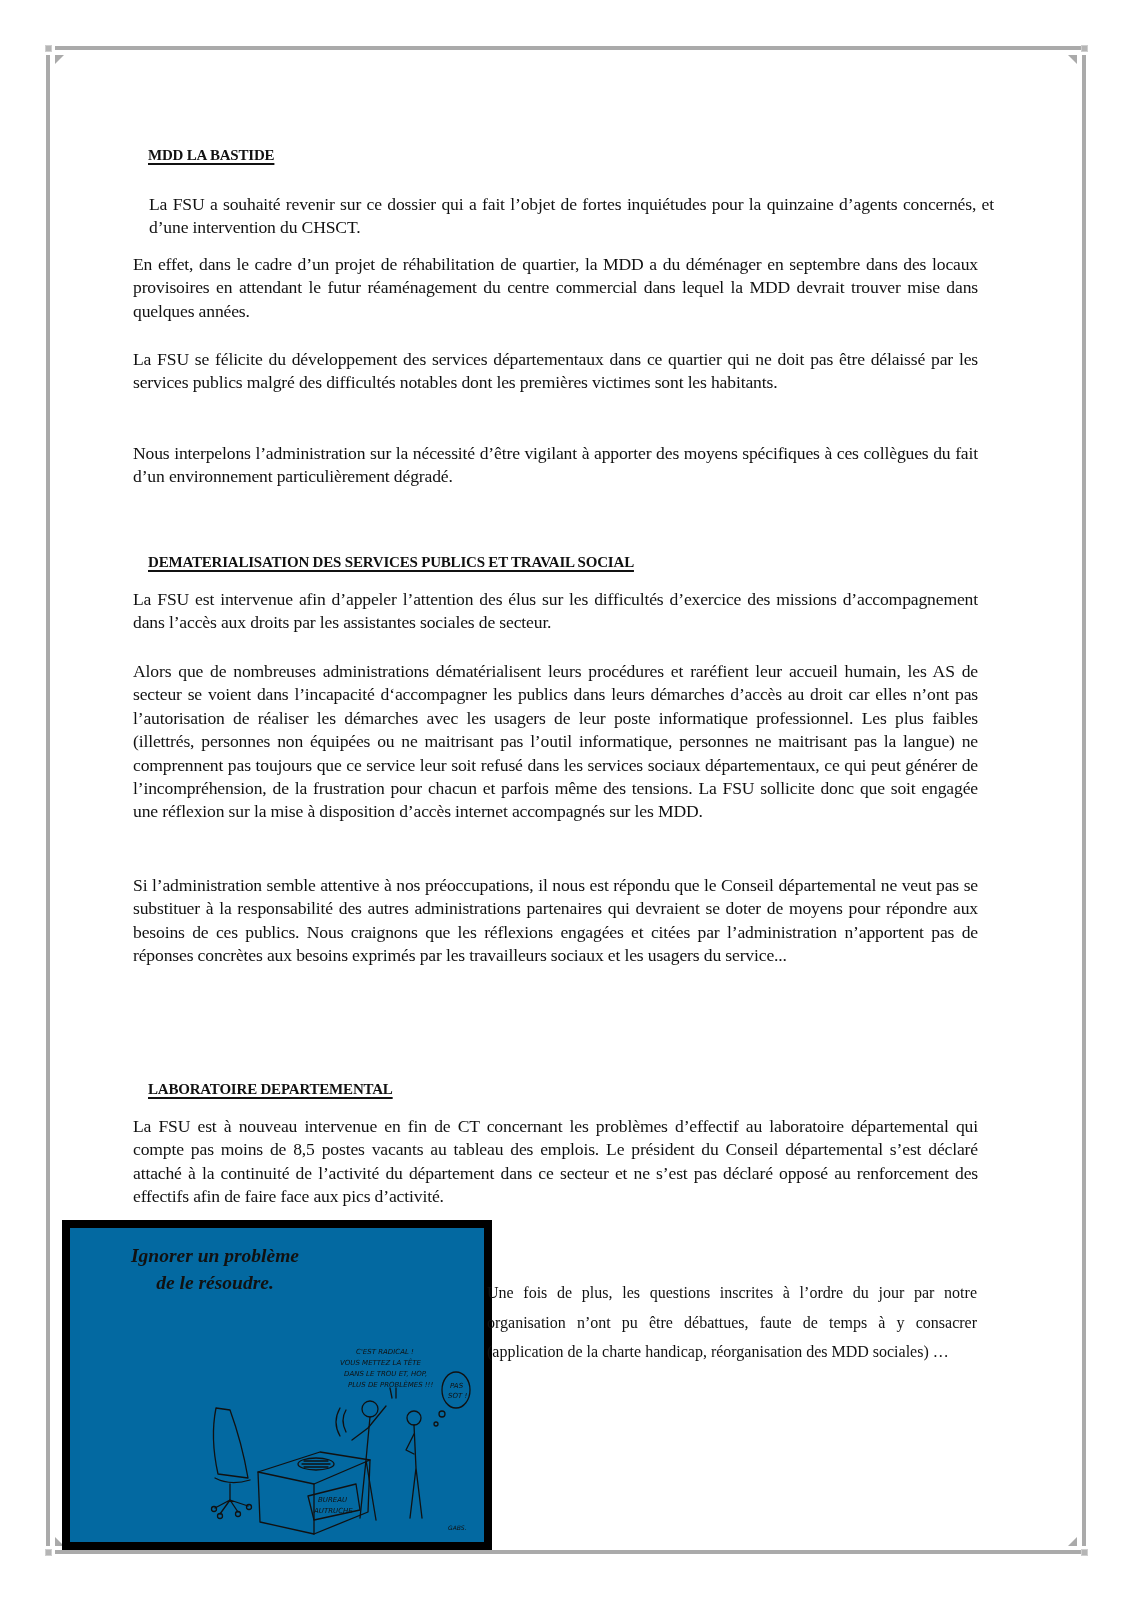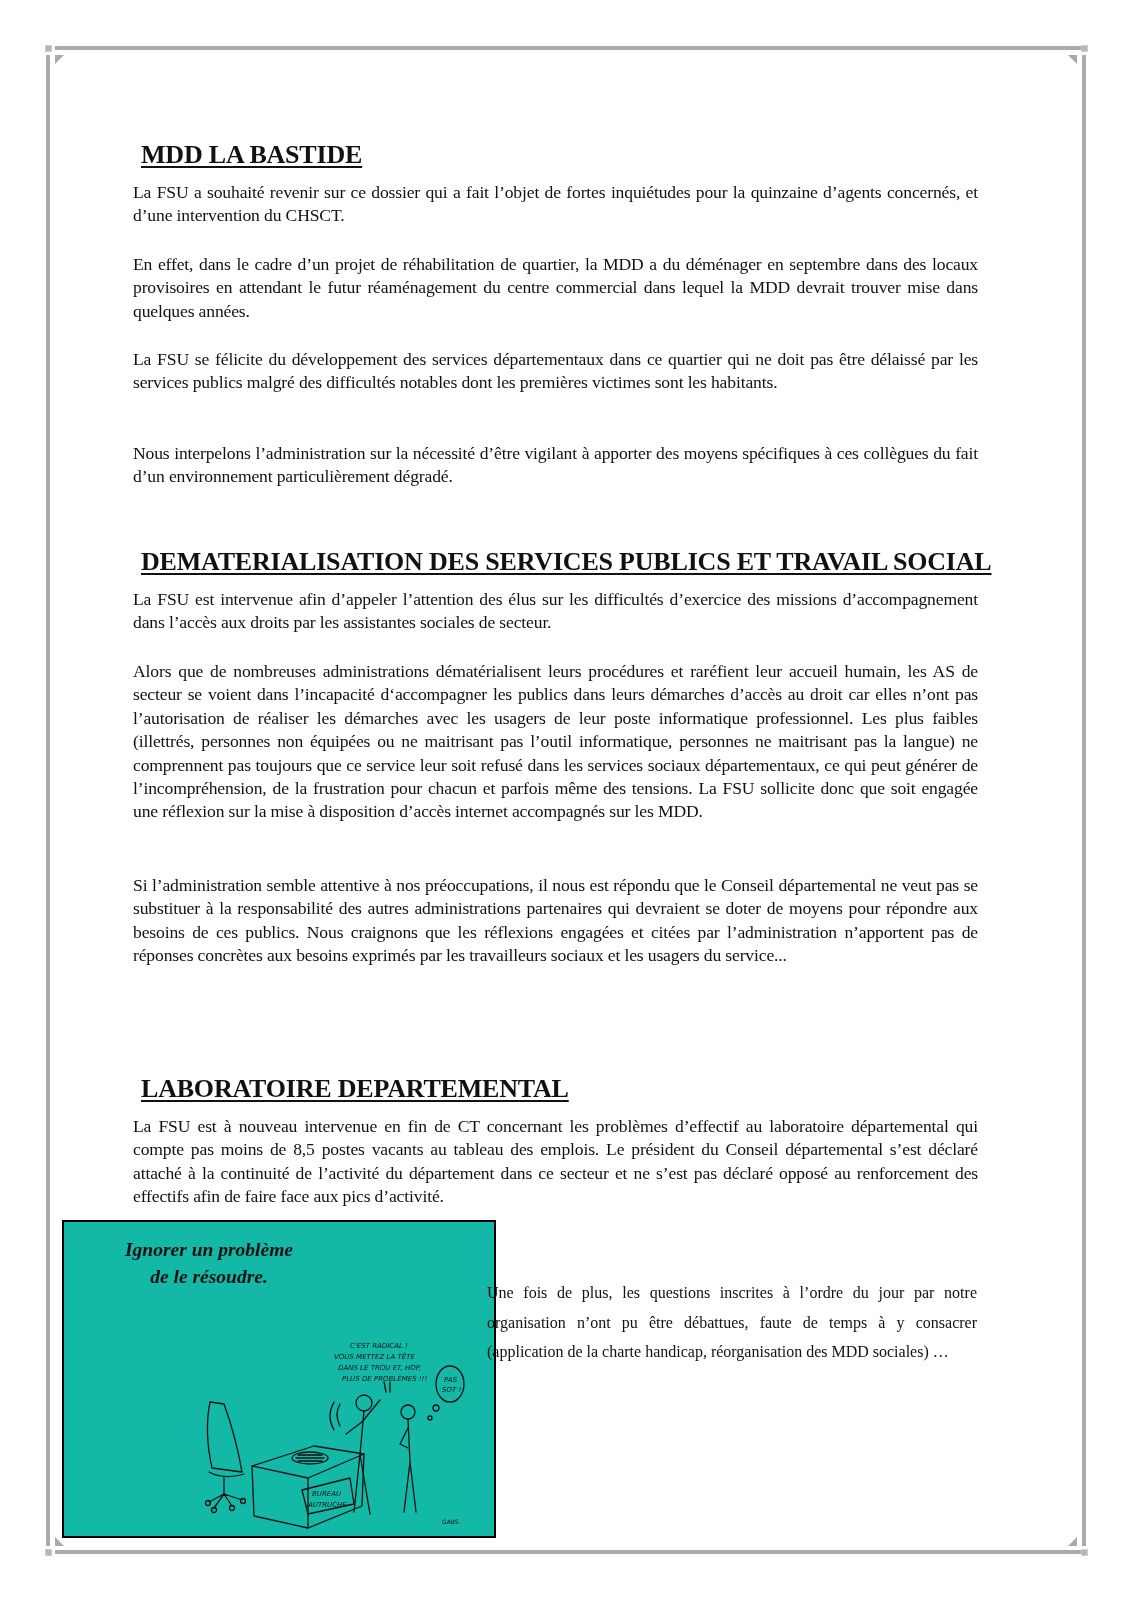--- a/index.html
+++ b/index.html
@@ -3,24 +3,24 @@
 <meta charset="utf-8">
 <style>
   html, body { margin: 0; padding: 0; background: #ffffff; }
   body { width: 1132px; height: 1600px; position: relative; overflow: hidden; font-family: "Liberation Serif", serif; color: #111; }
 
   
   .frame-h { position: absolute; background: #aaaaaa; height: 4px; }
   .frame-v { position: absolute; background: #aaaaaa; width: 4px; }
   .corner-sq { position: absolute; width: 5px; height: 5px; border: 1px solid #cfcfcf; background: #b5b5b5; }
   .corner-tri { position: absolute; width: 0; height: 0; }
-  .heading { position: absolute; left: 133px; font-weight: bold; font-size: 26px; letter-spacing: -0.2px; text-decoration: underline; text-decoration-thickness: 2px; text-underline-offset: 3px; margin: 8px; white-space: nowrap; }
+  .heading { position: absolute; left: 133px; font-weight: bold; font-size: 15px; letter-spacing: -0.2px; text-decoration: underline; text-decoration-thickness: 2px; text-underline-offset: 3px; margin: 15px; white-space: nowrap; }
   .para { position: absolute; left: 133px; width: 845px; font-size: 17.6px; line-height: 23.4px; text-align: justify; margin: 0; letter-spacing: -0.15px; }
 
-  .cartoon-box { position: absolute; left: 62px; top: 1220px; width: 414px; height: 314px; border: 2px solid #000000; background: #14b8a6; padding-left: 16px; }
+  .cartoon-box { position: absolute; left: 62px; top: 1220px; width: 414px; height: 314px; border: 8px solid #000000; background: #0369a1; }
   .cartoon-caption { position: absolute; left: 0; top: 14px; width: 290px; text-align: center; font-weight: bold; font-style: italic; font-size: 19.5px; line-height: 27px; }
   .cartoon-svg { position: absolute; left: 0; top: 0; }
 
   .closing { position: absolute; left: 487px; top: 1278px; width: 490px; font-size: 16px; line-height: 29.5px; text-align: justify; margin: 0; }
 </style>
 </head>
 <body>
 
 <div>
   <div class="frame-h" style="left:55px; top:46px; width:1027px;"></div>
@@ -31,21 +31,21 @@
   <div class="corner-sq" style="left:1081px; top:45px;"></div>
   <div class="corner-sq" style="left:45px; top:1549px;"></div>
   <div class="corner-sq" style="left:1081px; top:1549px;"></div>
   <div class="corner-tri" style="left:55px; top:55px; border-top:9px solid #aaa; border-right:9px solid transparent;"></div>
   <div class="corner-tri" style="left:1068px; top:55px; border-top:9px solid #aaa; border-left:9px solid transparent;"></div>
   <div class="corner-tri" style="left:55px; top:1537px; border-bottom:9px solid #aaa; border-right:9px solid transparent;"></div>
   <div class="corner-tri" style="left:1068px; top:1537px; border-bottom:9px solid #aaa; border-left:9px solid transparent;"></div>
 </div>
 
 <h2 class="heading" style="top:132px;">MDD LA BASTIDE</h2>
-<p class="para" style="top:181px;">La FSU a souhaité revenir sur ce dossier qui a fait l’objet de fortes inquiétudes pour la quinzaine d’agents concernés, et d’une intervention du CHSCT.</p>
+<p class="para" style="top:193px;margin-left:16px;">La FSU a souhaité revenir sur ce dossier qui a fait l’objet de fortes inquiétudes pour la quinzaine d’agents concernés, et d’une intervention du CHSCT.</p>
 <p class="para" style="top:253px;">En effet, dans le cadre d’un projet de réhabilitation de quartier, la MDD a du déménager en septembre dans des locaux provisoires en attendant le futur réaménagement du centre commercial dans lequel la MDD devrait trouver mise dans quelques années.</p>
 <p class="para" style="top:348px;">La FSU se félicite du développement des services départementaux dans ce quartier qui ne doit pas être délaissé par les services publics malgré des difficultés notables dont les premières victimes sont les habitants.</p>
 <p class="para" style="top:442px;">Nous interpelons l’administration sur la nécessité d’être vigilant à apporter des moyens spécifiques à ces collègues du fait d’un environnement particulièrement dégradé.</p>
 
 <h2 class="heading" style="top:539px;">DEMATERIALISATION DES SERVICES PUBLICS ET TRAVAIL SOCIAL</h2>
 <p class="para" style="top:588px;">La FSU est intervenue afin d’appeler l’attention des élus sur les difficultés d’exercice des missions d’accompagnement dans l’accès aux droits par les assistantes sociales de secteur.</p>
 <p class="para" style="top:660px;">Alors que de nombreuses administrations dématérialisent leurs procédures et raréfient leur accueil humain, les AS de secteur se voient dans l’incapacité d‘accompagner les publics dans leurs démarches d’accès au droit car elles n’ont pas l’autorisation de réaliser les démarches avec les usagers de leur poste informatique professionnel. Les plus faibles (illettrés, personnes non équipées ou ne maitrisant pas l’outil informatique, personnes ne maitrisant pas la langue) ne comprennent pas toujours que ce service leur soit refusé dans les services sociaux départementaux, ce qui peut générer de l’incompréhension, de la frustration pour chacun et parfois même des tensions. La FSU sollicite donc que soit engagée une réflexion sur la mise à disposition d’accès internet accompagnés sur les MDD.</p>
 <p class="para" style="top:874px;">Si l’administration semble attentive à nos préoccupations, il nous est répondu que le Conseil départemental ne veut pas se substituer à la responsabilité des autres administrations partenaires qui devraient se doter de moyens pour répondre aux besoins de ces publics. Nous craignons que les réflexions engagées et citées par l’administration n’apportent pas de réponses concrètes aux besoins exprimés par les travailleurs sociaux et les usagers du service...</p>
 
 <h2 class="heading" style="top:1066px;">LABORATOIRE DEPARTEMENTAL</h2>

